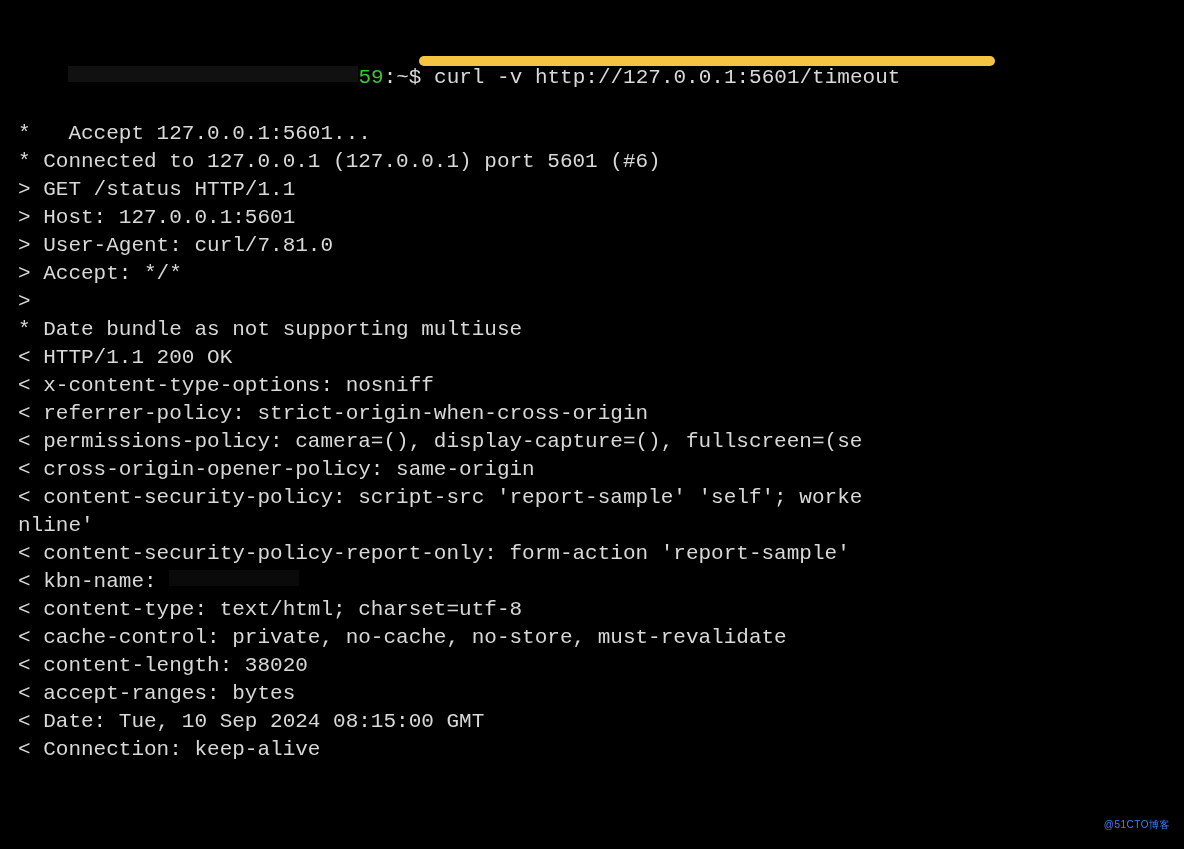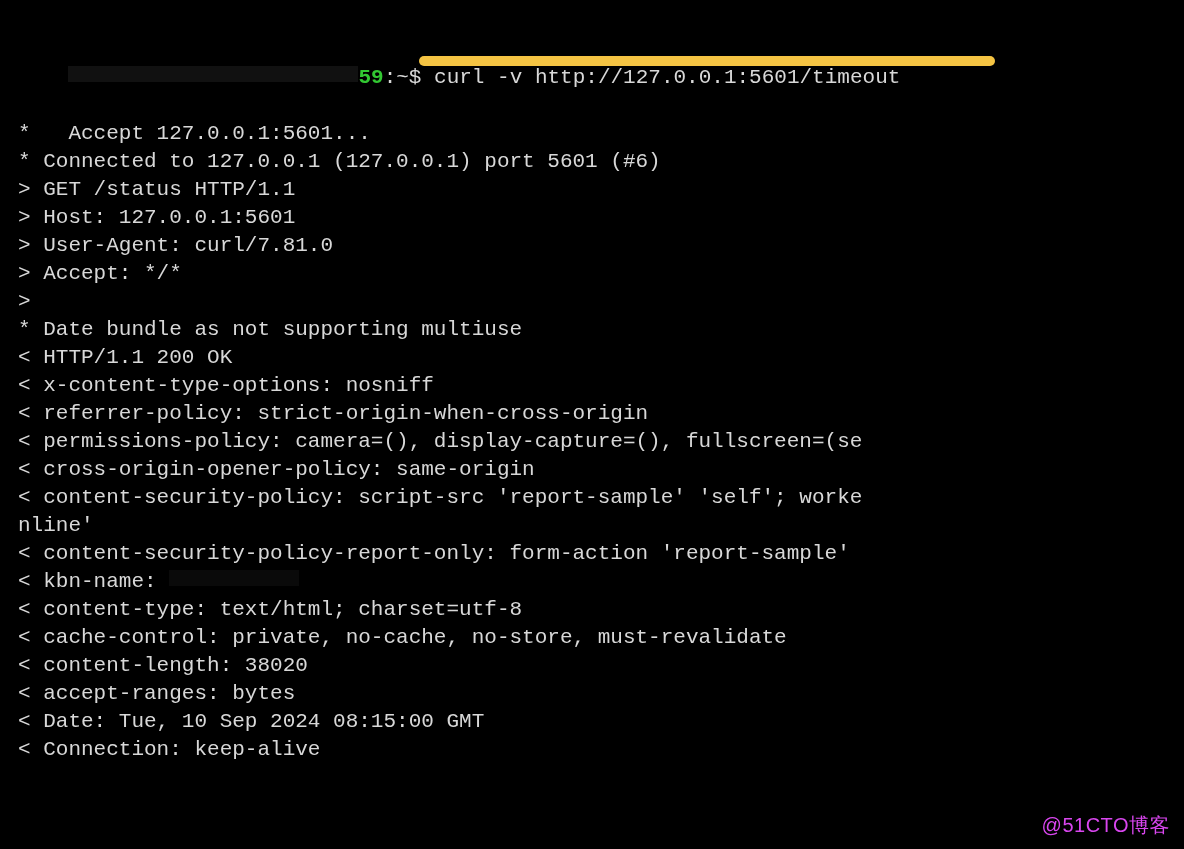--- a/index.html
+++ b/index.html
@@ -15,21 +15,21 @@
     position: relative;
   }
   .terminal {
     position: absolute;
     top: 36px;
     left: 18px;
     right: 12px;
     white-space: nowrap;
   }
   .line { white-space: pre; letter-spacing: 0px; }
-  .green { color: #32c832; font-weight: bold; }
+  .green { color: #32c832; }
   .default { color: #d8d8d8; }
   .redact {
     display: inline-block;
     height: 16px;
     background: #000;
     vertical-align: middle;
     margin-bottom: 6px;
   }
   .redact-top-wide { width: 290px; background:#111; }
   .underline {
@@ -40,23 +40,23 @@
   }
   .ul-main {
     top: 56px;
     left: 419px;
     width: 576px;
   }
   .watermark {
     position: absolute;
     bottom: 10px;
     right: 14px;
-    font-size: 20px;
+    font-size: 10px;
     font-family: Arial, sans-serif;
-    color: #d946ef;
+    color: #3b82f6;
     letter-spacing: 0.5px;
   }
 </style>
 </head>
 <body>
 
 <div class="terminal">
 
   <div class="line">
     <span class="redact redact-top-wide"></span><span class="green">59</span><span class="default">:~$</span><span class="default"> </span><span class="default">curl -v http://127.0.0.1:5601/timeout</span>

